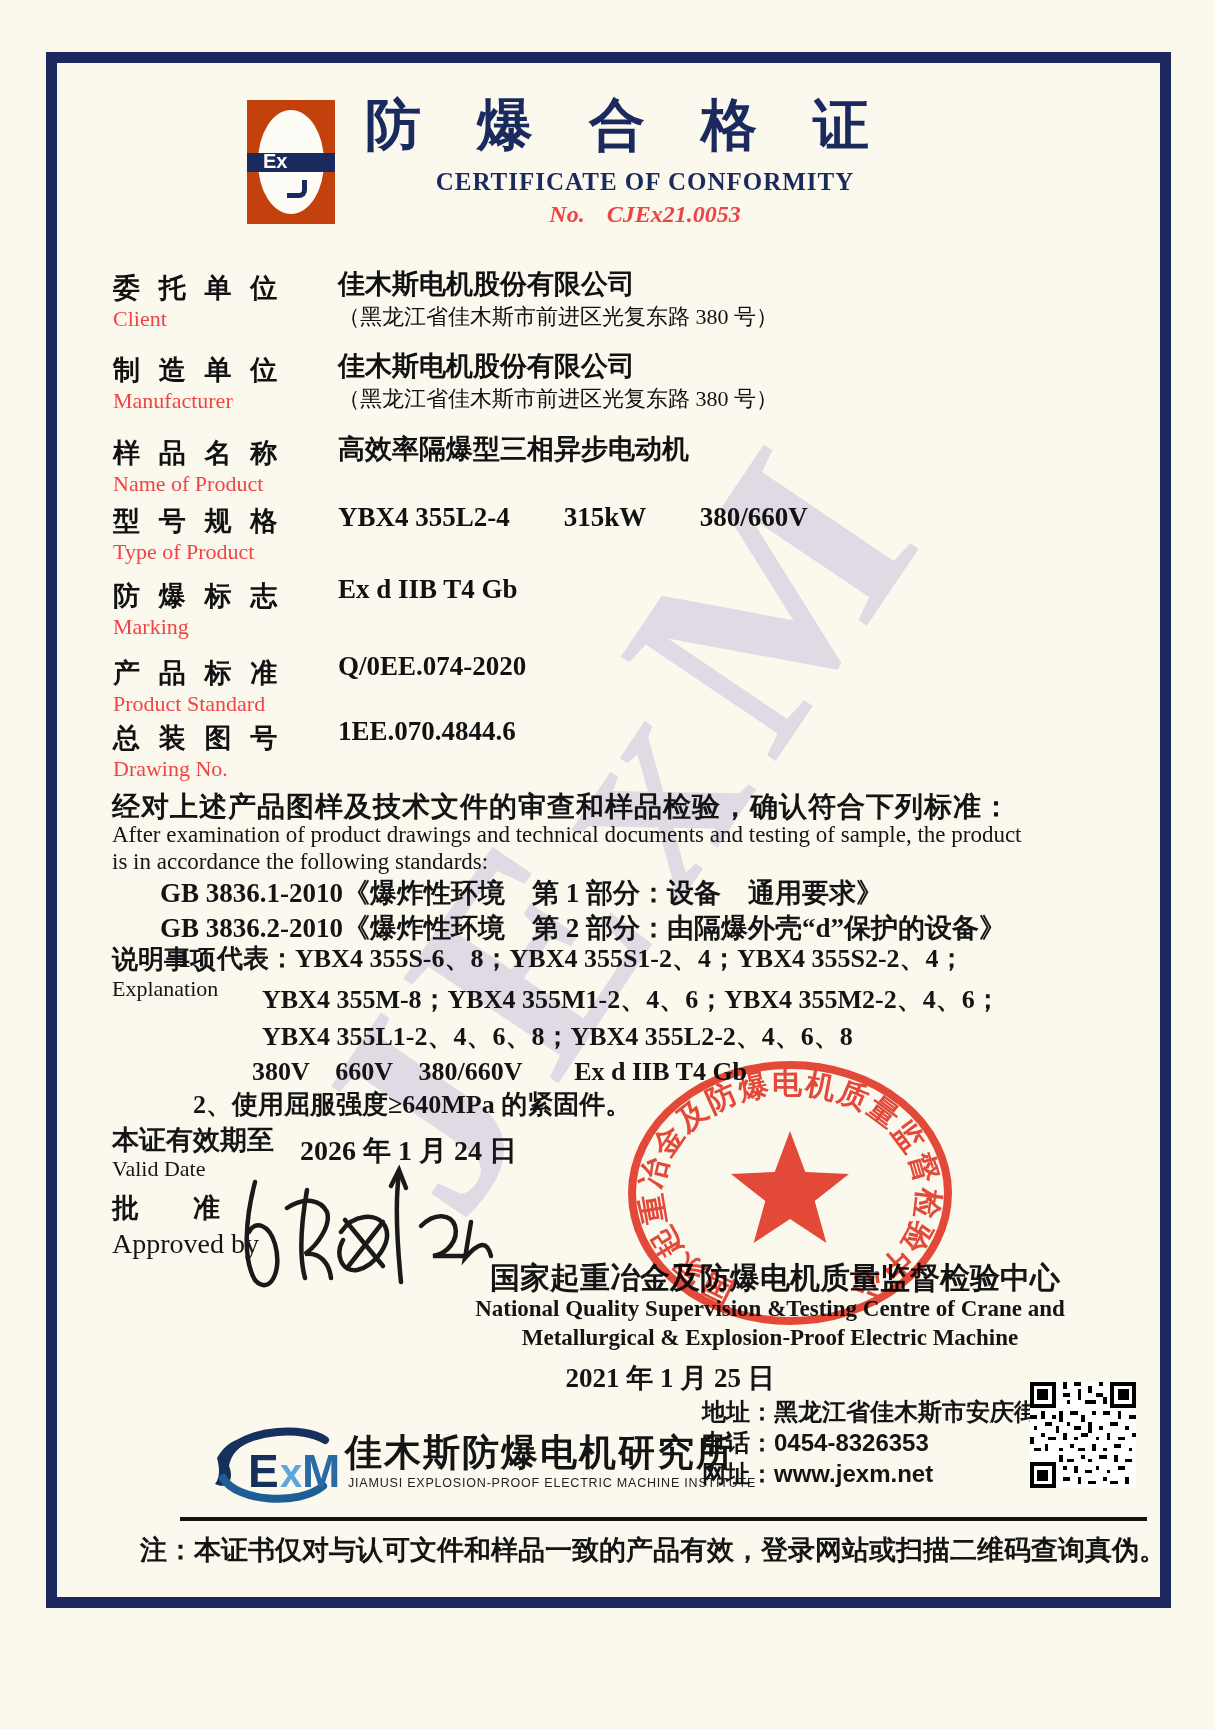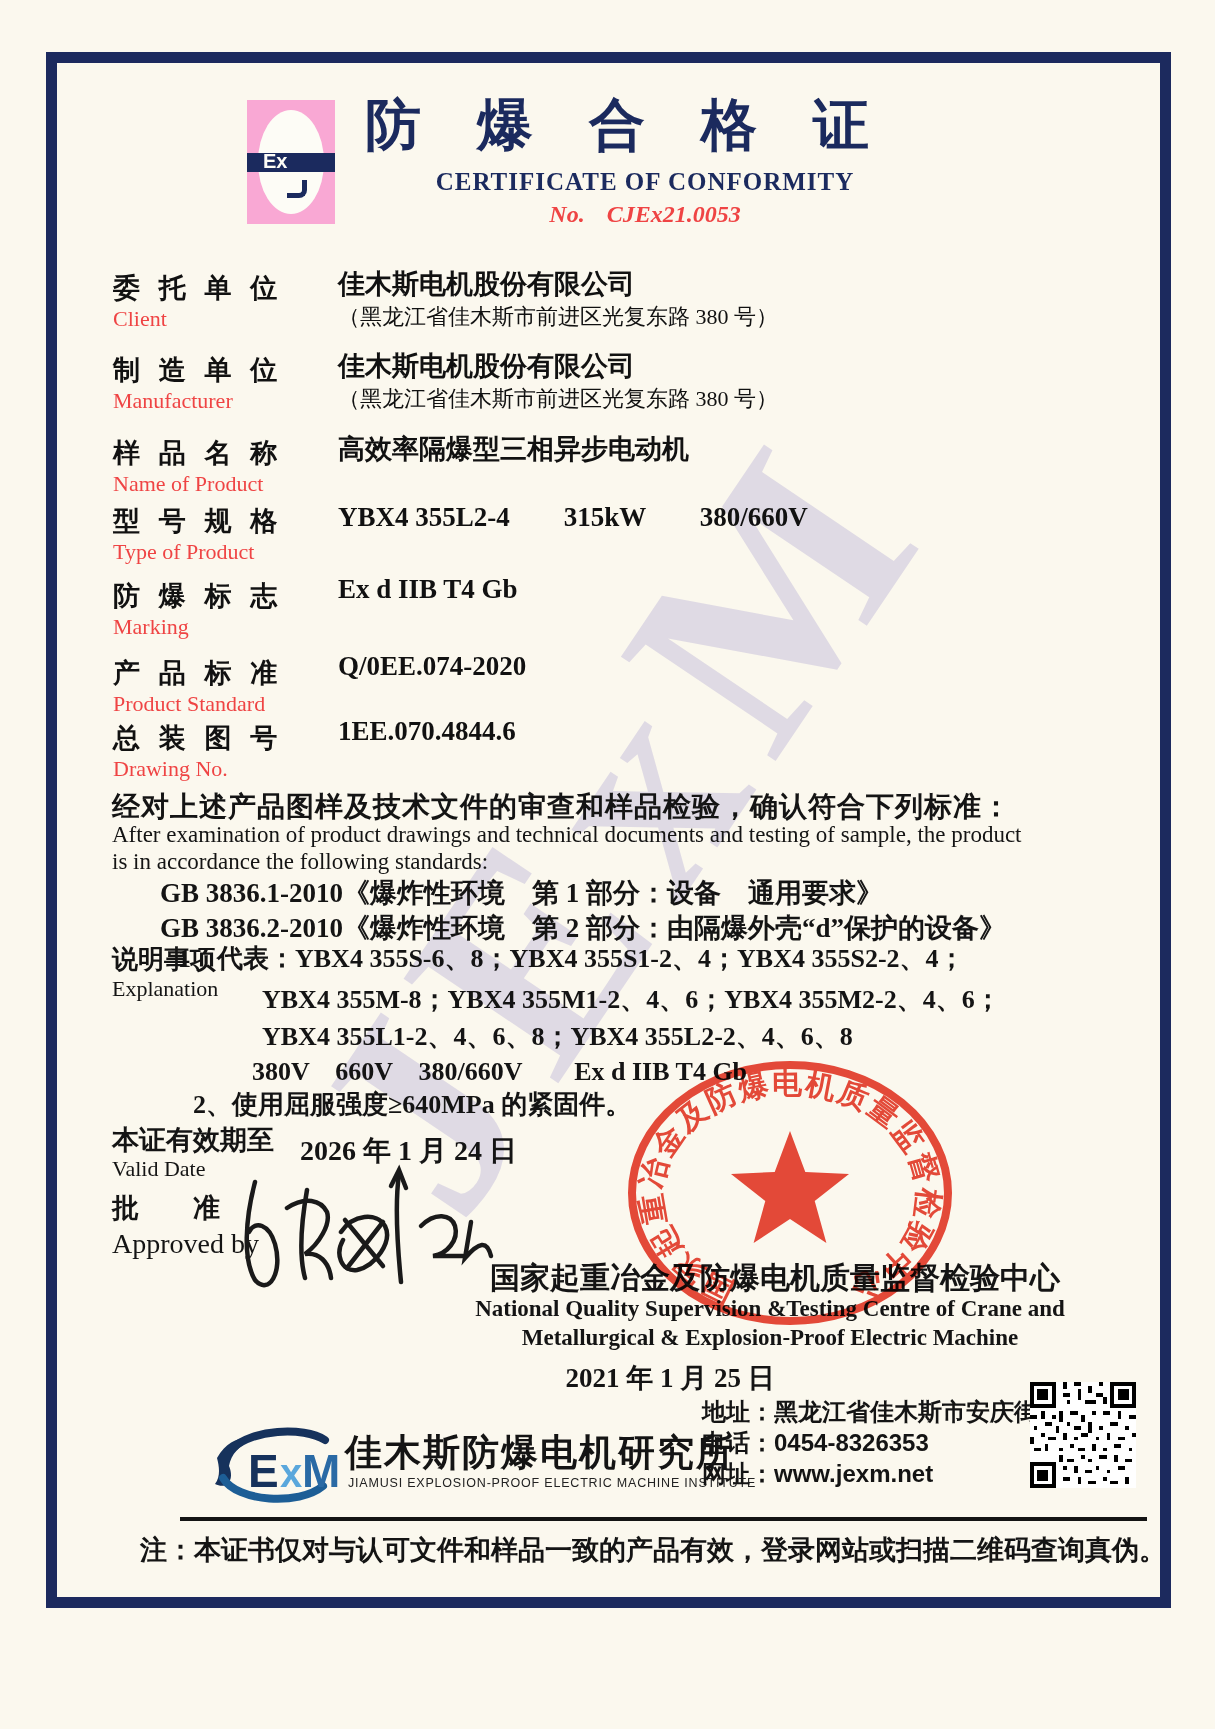--- a/index.html
+++ b/index.html
@@ -15,21 +15,21 @@
   
   .watermark{
     position:absolute;left:620px;top:820px;z-index:0;
     transform:translate(-50%,-50%) rotate(-56deg);
     font-size:285px;font-weight:bold;letter-spacing:28px;
     color:rgba(158,150,206,0.30);white-space:nowrap;
     font-family:"Liberation Serif","DejaVu Serif",serif;
   }
   .content{position:absolute;inset:0;z-index:2;}
   
-  .ex-mark{position:absolute;left:247px;top:100px;width:88px;height:124px;background:#f9a8d4;}
+  .ex-mark{position:absolute;left:247px;top:100px;width:88px;height:124px;background:#c2410c;}
   .ex-ellipse{position:absolute;left:11px;top:10px;width:66px;height:104px;background:#fdfcf6;border-radius:50%;}
   .ex-band{position:absolute;left:0px;top:53px;width:88px;height:19px;background:#1b2a5e;}
   .ex-band span{position:absolute;left:16px;top:-3px;color:#fdfcf6;font-weight:bold;font-size:20px;font-family:"Liberation Sans",sans-serif;}
   .ex-hook{position:absolute;left:40px;top:80px;width:15px;height:13px;border-right:5px solid #1b2a5e;border-bottom:5px solid #1b2a5e;border-radius:0 0 8px 0;}
   .title-cn{position:absolute;left:365px;top:88px;width:560px;text-align:left;
     font-size:56px;font-weight:bold;color:#1b2a5e;white-space:nowrap;}
   .title-en{position:absolute;left:365px;top:168px;width:560px;text-align:center;
     font-size:25px;font-weight:bold;color:#1b2a5e;letter-spacing:1px;}
   .cert-no{position:absolute;left:365px;top:201px;width:560px;text-align:center;
     font-size:24px;font-weight:bold;color:#ef4444;font-style:italic;}

